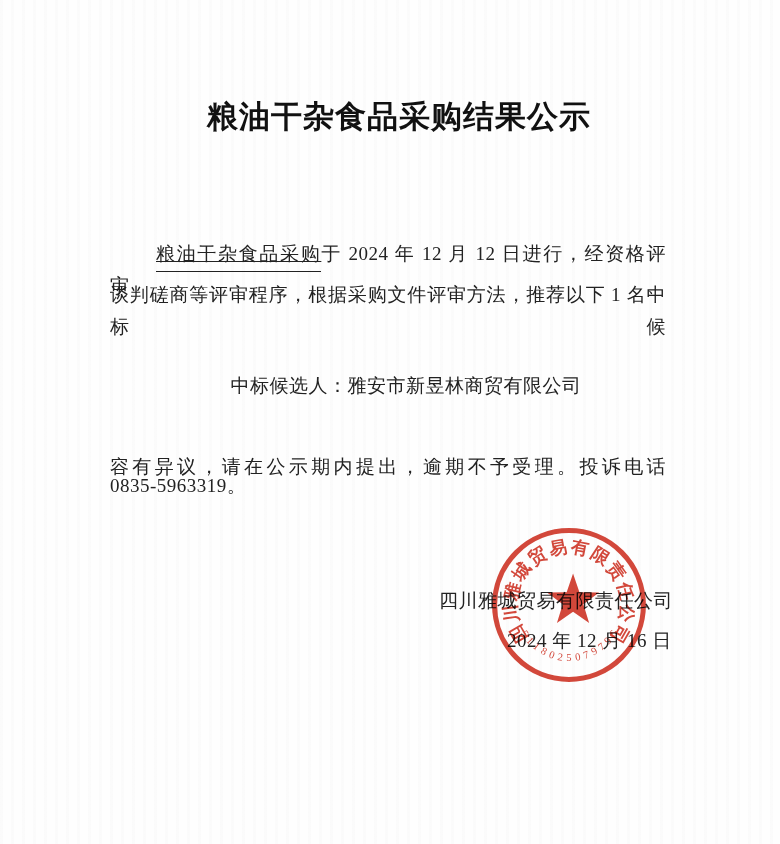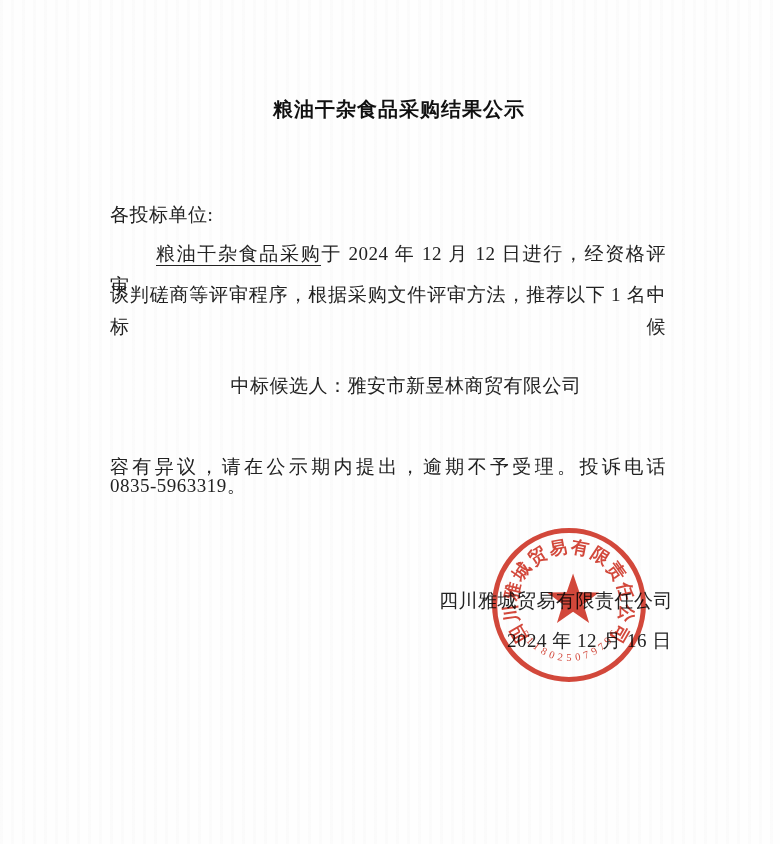--- a/index.html
+++ b/index.html
@@ -19,21 +19,21 @@
       rgba(255,255,255,0) 3px, rgba(255,255,255,0) 11px);
     color: #1e1e1e;
   }
   .title {
     position: absolute;
     top: 96px;
     left: 0;
     width: 780px;
     padding-left: 18px;
     text-align: center;
-    font-size: 20px;
+    font-size: 31px;
     font-weight: bold;
     letter-spacing: 1px;
     color: #111;
     white-space: nowrap;
   }
   .bline {
     position: absolute;
     left: 110px;
     width: 556px;
     font-size: 19px;
@@ -42,21 +42,21 @@
     letter-spacing: 0.5px;
     white-space: nowrap;
   }
   .just {
     white-space: normal;
     text-align: justify;
     text-align-last: justify;
   }
   .indent2 { text-indent: 46px; }
   .indent15 { text-indent: 36px; text-align: center; }
-  .uline { border-bottom: 1.5px solid #222; padding-bottom: 1px; }
+  .uline { border-bottom: 1.5px solid #222; padding-bottom: 7px; text-decoration: underline; }
   .sig {
     position: absolute;
     font-size: 19px;
     letter-spacing: 0.5px;
     color: #222;
     white-space: nowrap;
     z-index: 1;
   }
   .sig-company { left: 439px; top: 588px; }
   .sig-date { left: 507px; top: 628px; }
@@ -73,21 +73,20 @@
   }
   .stamp svg { width: 100%; height: 100%; }
 </style>
 </head>
 <body>
 
 <div class="page">
 
   <h1 class="title">粮油干杂食品采购结果公示</h1>
 
-  <div class="bline" style="top:199px;">各投标单位:</div>
 
   <div class="bline just indent2" style="top:238px;">
     <span class="uline">粮油干杂食品采购</span><span>于 2024 年 12 月 12 日进行，经资格评审、</span>
   </div>
 
   <div class="bline just" style="top:279px;">谈判磋商等评审程序，根据采购文件评审方法，推荐以下 1 名中标候</div>
 
 
   <div class="bline indent15" style="top:370px;">中标候选人：雅安市新昱林商贸有限公司</div>
 

